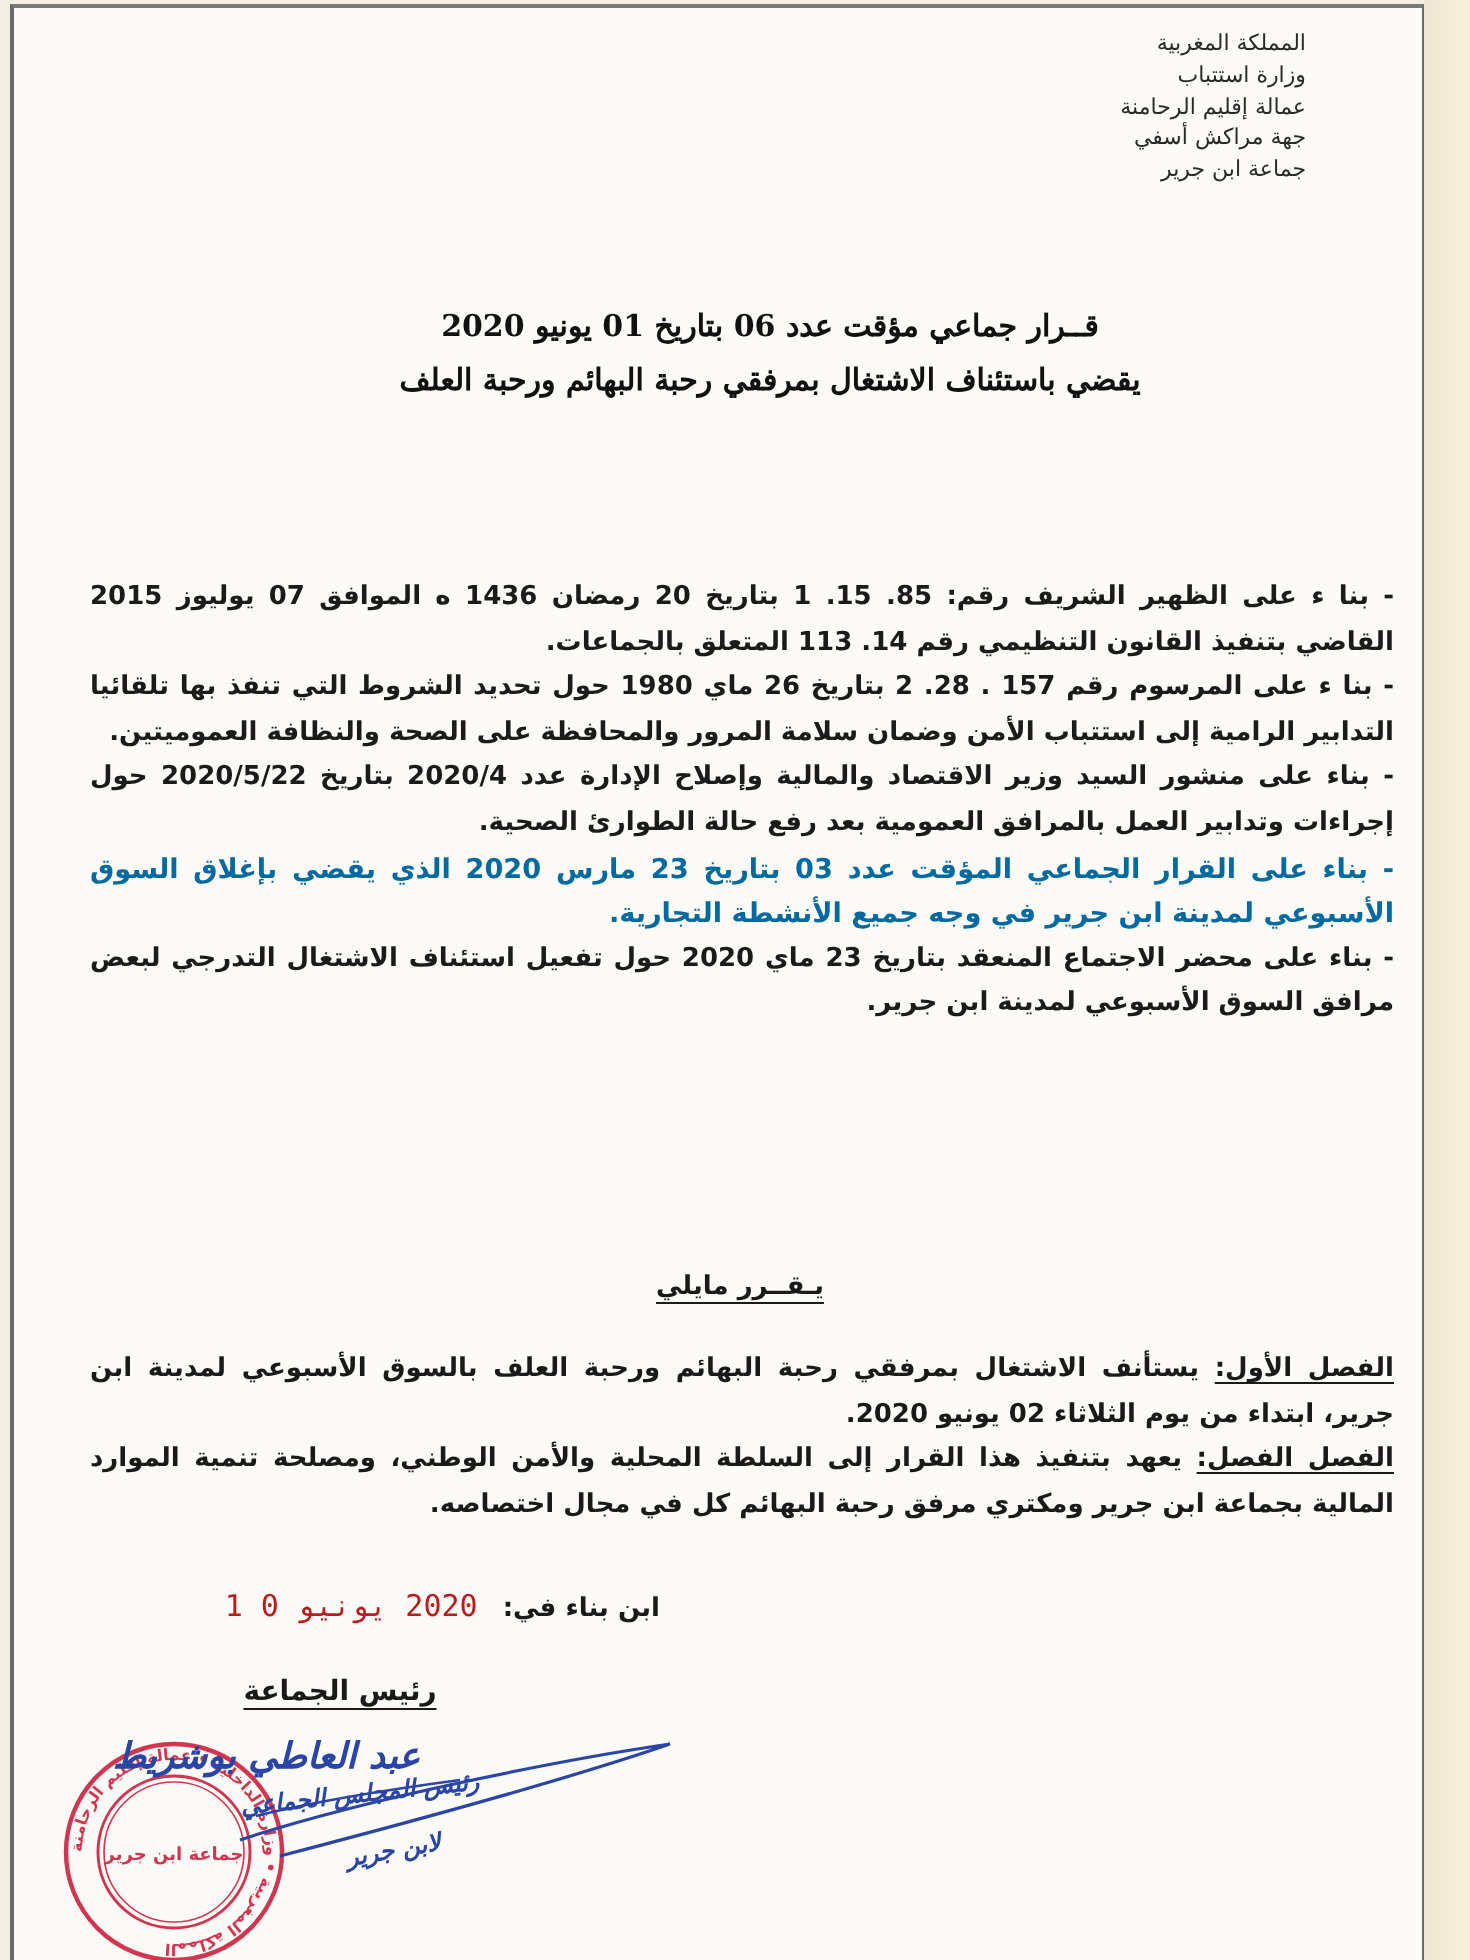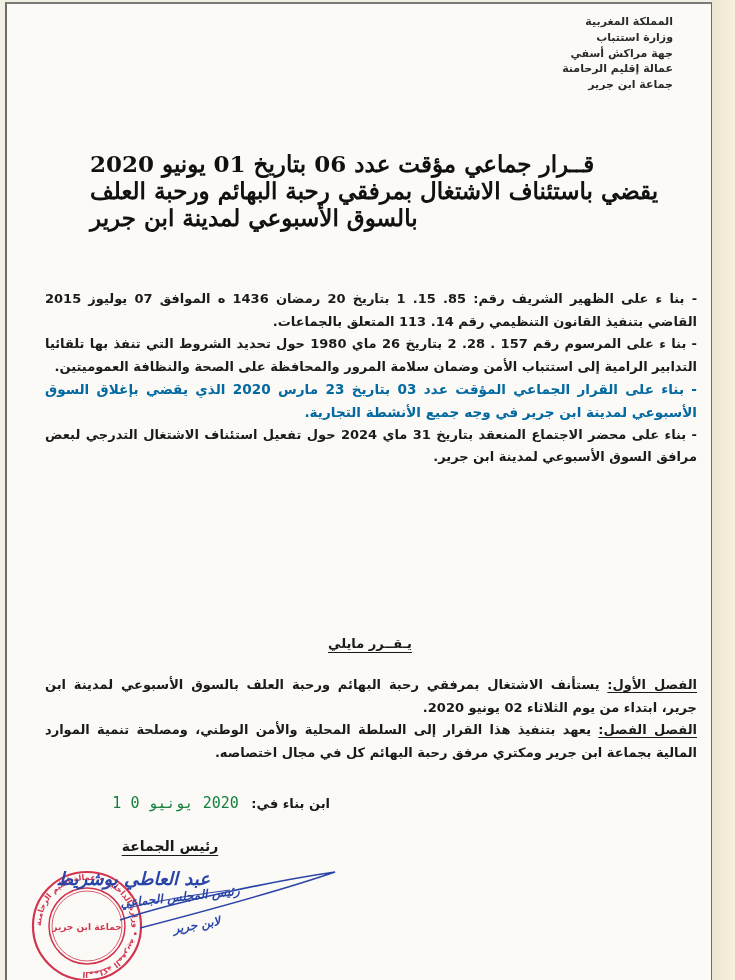--- a/index.html
+++ b/index.html
@@ -16,29 +16,29 @@
     border-top: 2px solid #7a7a7a;
     border-right: 1px solid #6b6b6b;
     box-sizing: border-box;
   }
   .strip {
     position: absolute; left: 712px; top: 0; width: 23px; height: 980px;
     background: linear-gradient(90deg, #ece6d2, #f6f0dc);
   }
   .rtl { direction: rtl; text-align: right; unicode-bidi: plaintext; }
   .letterhead {
-    position: absolute; right: 62px; top: 14px; width: 220px;
-    font-size: 11px; line-height: 15.8px; font-weight: bold; color: #2a2a2a;
+    position: absolute; right: 82px; top: 14px; width: 220px;
+    font-size: 11px; line-height: 15.8px; font-weight: normal; color: #2a2a2a;
   }
   .letterhead div { white-space: nowrap; }
   .title {
     position: absolute; left: 90px; top: 150px; width: 590px;
-    direction: rtl; text-align: left;
+    direction: rtl; text-align: center;
     font-family: "DejaVu Serif", serif; font-weight: bold;
-    font-size: 23px; line-height: 27px; color: #111;
+    font-size: 15px; line-height: 27px; color: #111;
   }
   .body-text {
     position: absolute; left: 45px; top: 288px; width: 652px;
     font-size: 13px; font-weight: bold; line-height: 22.6px; color: #1b1b1b;
   }
   .body-text p { margin: 0; text-align: justify; text-align-last: right; }
   .body-text .intro { padding-right: 40px; font-weight: bold; }
   .body-text .strong { font-size: 13.6px; font-weight: bold; color: #0369a1; }
   .decides {
     position: absolute; left: 300px; top: 636px; width: 140px;
@@ -49,21 +49,21 @@
     position: absolute; left: 45px; top: 674px; width: 652px;
     font-size: 13px; font-weight: bold; line-height: 22.5px;
   }
   .articles p { margin: 0; text-align: justify; text-align-last: right; }
   .articles .label { text-decoration: underline; text-underline-offset: 3px; }
   .place-date {
     position: absolute; left: 100px; top: 794px; width: 230px;
     direction: rtl; font-size: 13px; font-weight: bold; white-space: nowrap;
   }
   .stamp-date {
-    color: #15803d; font-weight: normal; font-family: "DejaVu Sans Mono", monospace;
+    color: #b91c1c; font-weight: normal; font-family: "DejaVu Sans Mono", monospace;
     font-size: 15px; margin-right: 8px; letter-spacing: 1px;
   }
   .president {
     position: absolute; left: 110px; top: 838px; width: 120px;
     text-align: center; font-size: 14px; font-weight: bold;
     text-decoration: underline; text-underline-offset: 4px;
   }
   .stamp {
     position: absolute; left: 28px; top: 870px; width: 118px; height: 112px;
   }
@@ -78,36 +78,36 @@
 </head>
 <body>
 
 <div class="strip"></div>
 
 <div class="page"></div>
 
 <div class="letterhead rtl">
   <div>المملكة المغربية</div>
   <div>وزارة استتباب</div>
+  <div>عمالة إقليم الرحامنة</div>
   <div>جهة مراكش أسفي</div>
-  <div>عمالة إقليم الرحامنة</div>
   <div>جماعة ابن جرير</div>
 </div>
 
 <div class="title">
   <div>قــرار جماعي مؤقت عدد  06  بتاريخ 01 يونيو 2020</div>
   <div>يقضي باستئناف الاشتغال بمرفقي رحبة البهائم ورحبة العلف</div>
-  <div>بالسوق الأسبوعي لمدينة ابن جرير</div>
 </div>
 
 <div class="body-text rtl">
   <p>- بنا ء على الظهير الشريف رقم: 85. 15. 1 بتاريخ 20 رمضان 1436 ه الموافق 07 يوليوز 2015 القاضي بتنفيذ القانون التنظيمي رقم 14. 113 المتعلق بالجماعات.</p>
   <p>- بنا ء على المرسوم رقم 157 . 28. 2 بتاريخ 26 ماي 1980 حول تحديد الشروط التي تنفذ بها تلقائيا التدابير الرامية إلى استتباب الأمن وضمان سلامة المرور والمحافظة على الصحة والنظافة العموميتين.</p>
+  <p>- بناء على منشور السيد وزير الاقتصاد والمالية وإصلاح الإدارة عدد 2020/4 بتاريخ 2020/5/22 حول إجراءات وتدابير العمل بالمرافق العمومية بعد رفع حالة الطوارئ الصحية.</p>
   <p class="strong">- بناء على القرار الجماعي المؤقت عدد 03 بتاريخ 23 مارس 2020 الذي يقضي بإغلاق السوق الأسبوعي لمدينة ابن جرير في وجه جميع الأنشطة التجارية.</p>
-  <p>- بناء على محضر الاجتماع المنعقد بتاريخ 31 ماي 2024 حول تفعيل استئناف الاشتغال التدرجي لبعض مرافق السوق الأسبوعي لمدينة ابن جرير.</p>
+  <p>- بناء على محضر الاجتماع المنعقد بتاريخ 23 ماي 2020 حول تفعيل استئناف الاشتغال التدرجي لبعض مرافق السوق الأسبوعي لمدينة ابن جرير.</p>
 </div>
 
 <div class="decides rtl">يـقــرر مايلي</div>
 
 <div class="articles rtl">
   <p>
     <span class="label">الفصل الأول:</span><span> يستأنف الاشتغال بمرفقي رحبة البهائم ورحبة العلف بالسوق الأسبوعي لمدينة ابن جرير، ابتداء من يوم الثلاثاء 02 يونيو 2020.</span>
   </p>
   <p>
     <span class="label">الفصل الفصل:</span><span> يعهد بتنفيذ هذا القرار إلى السلطة المحلية والأمن الوطني، ومصلحة تنمية الموارد المالية بجماعة ابن جرير ومكتري مرفق رحبة البهائم كل في مجال اختصاصه.</span>

